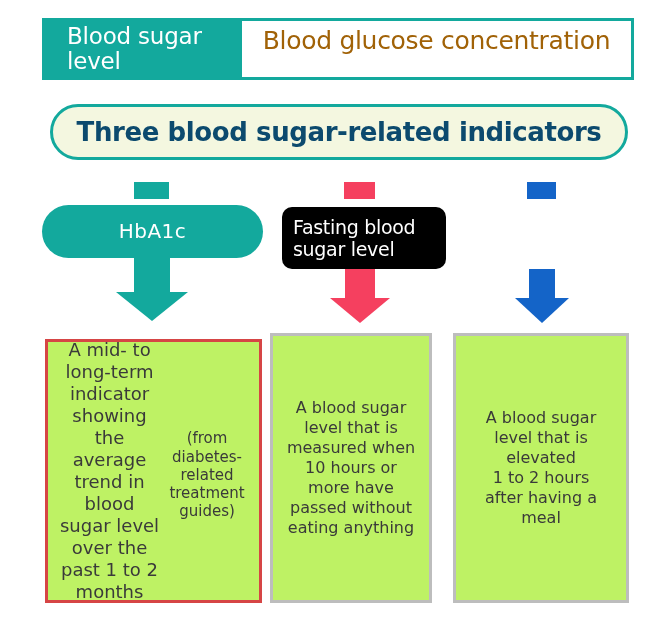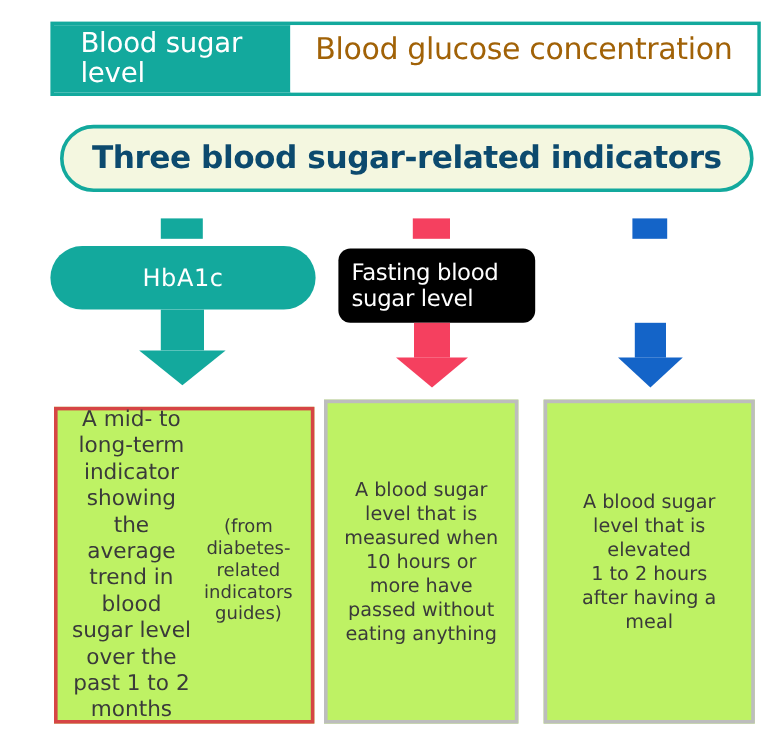--- a/index.html
+++ b/index.html
@@ -231,21 +231,21 @@
     <div class="head" style="top:29px; border-left-width:27px; border-right-width:27px; border-top-width:25px; border-top-color:#1464c8;"></div>
   </div>
 
   <div class="desc-box desc-red">
     <div class="txt-main">A mid- to long-term
 indicator showing the
 average trend in blood
 sugar level over the
 past 1 to 2 months</div>
     <div class="txt-small">(from diabetes-related
-indicators guides)</div>
+treatment guides)</div>
   </div>
 
   <div class="desc-box desc-gray-mid">
     <div class="txt-main-lg">A blood sugar
 level that is
 measured when
 10 hours or
 more have
 passed without
 eating anything</div>

